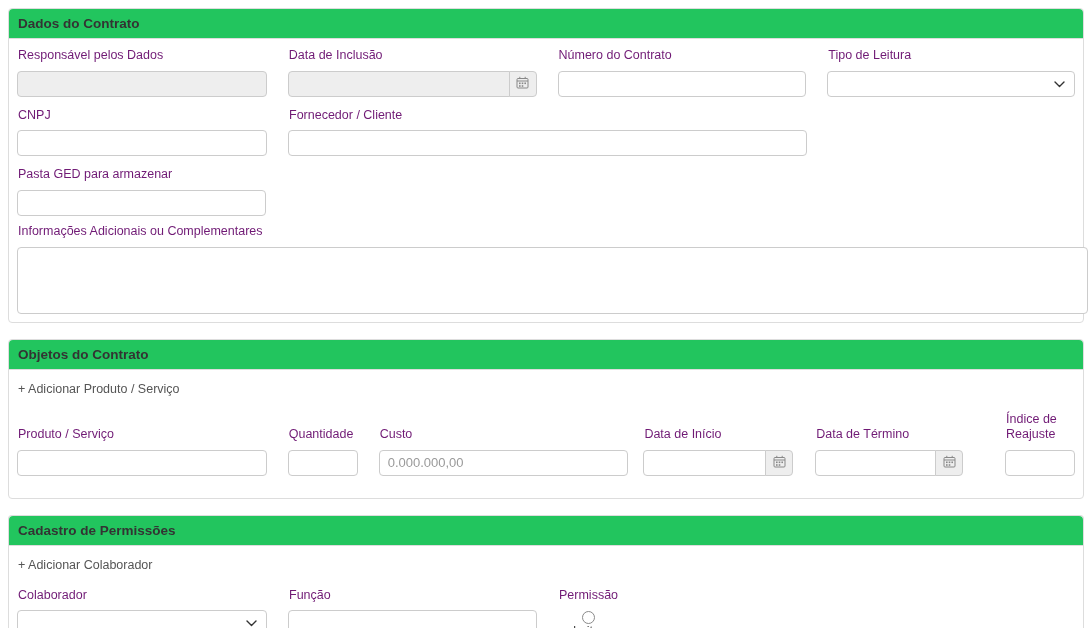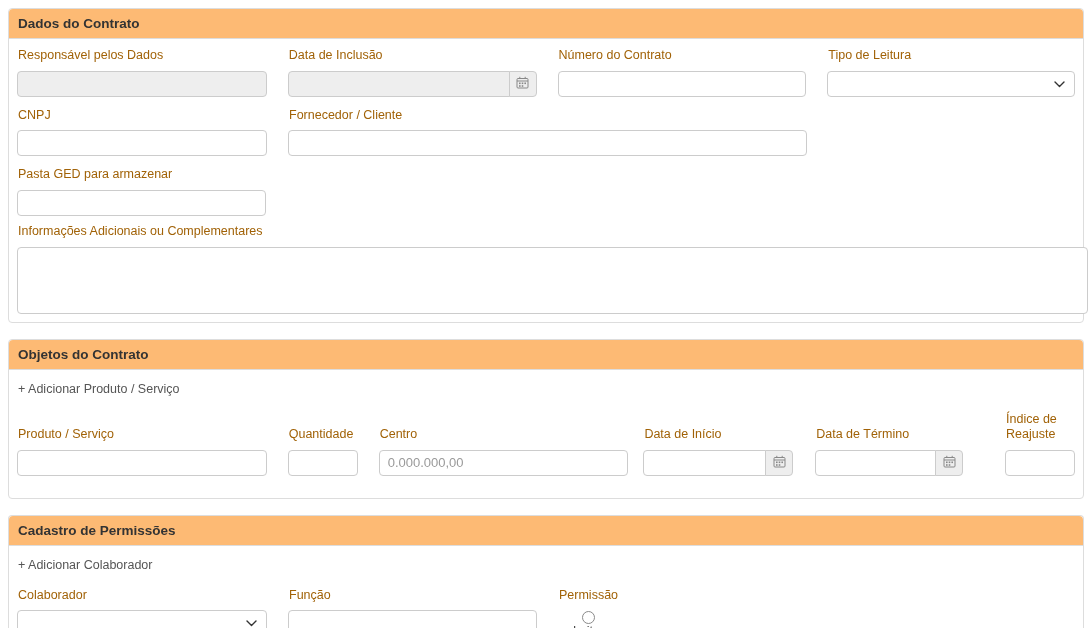--- a/index.html
+++ b/index.html
@@ -12,36 +12,36 @@
   }
   body { padding-top: 8px; }
 
   .panel {
     border: 1px solid #ddd;
     border-radius: 4px;
     margin: 0 6px 16px 8px;
     background: #fff;
   }
   .panel-heading {
-    background: #fdba74;
+    background: #22c55e;
     border-bottom: 1px solid #ddd;
     border-radius: 4px 4px 0 0;
     padding: 7px 9px;
     font-size: 13.5px;
     font-weight: 600;
     color: #333;
   }
   .panel-body { padding: 6px 8px 8px 8px; }
 
   .form-row { display: flex; align-items: flex-start; margin-bottom: 8px; }
   .fg { display: block; }
   .fg > label {
     display: block;
     font-size: 12.5px;
-    color: #a16207;
+    color: #701a75;
     margin: 3px 0 7px 1px;
     line-height: 1.25;
   }
   .ctl {
     display: block;
     width: 100%;
     height: 26px;
     border: 1px solid #ccc;
     border-radius: 4px;
     background: #fff;
@@ -194,21 +194,21 @@
     <div class="form-row" style="margin-bottom:14px;align-items:flex-end;">
       <div class="fg w250 mr21">
         <label>Produto / Serviço</label>
         <input class="ctl" type="text" value="" style="">
       </div>
       <div class="fg w70 mr21">
         <label>Quantidade</label>
         <input class="ctl" type="text" value="" style="">
       </div>
       <div class="fg w250 mr15">
-        <label>Centro</label>
+        <label>Custo</label>
         <input class="ctl" type="text" placeholder="0.000.000,00" style="">
       </div>
       <div class="fg w150 mr22">
         <label>Data de Início</label>
         <div class="input-group">
           <input class="ctl" type="text" value="" style="">
           <button class="cal-btn">
             <span>
               <svg width="13" height="13" viewBox="0 0 13 13">
                 <rect x="1" y="2.5" width="11" height="9.5" rx="1" fill="none" stroke="#888" stroke-width="1"></rect>

